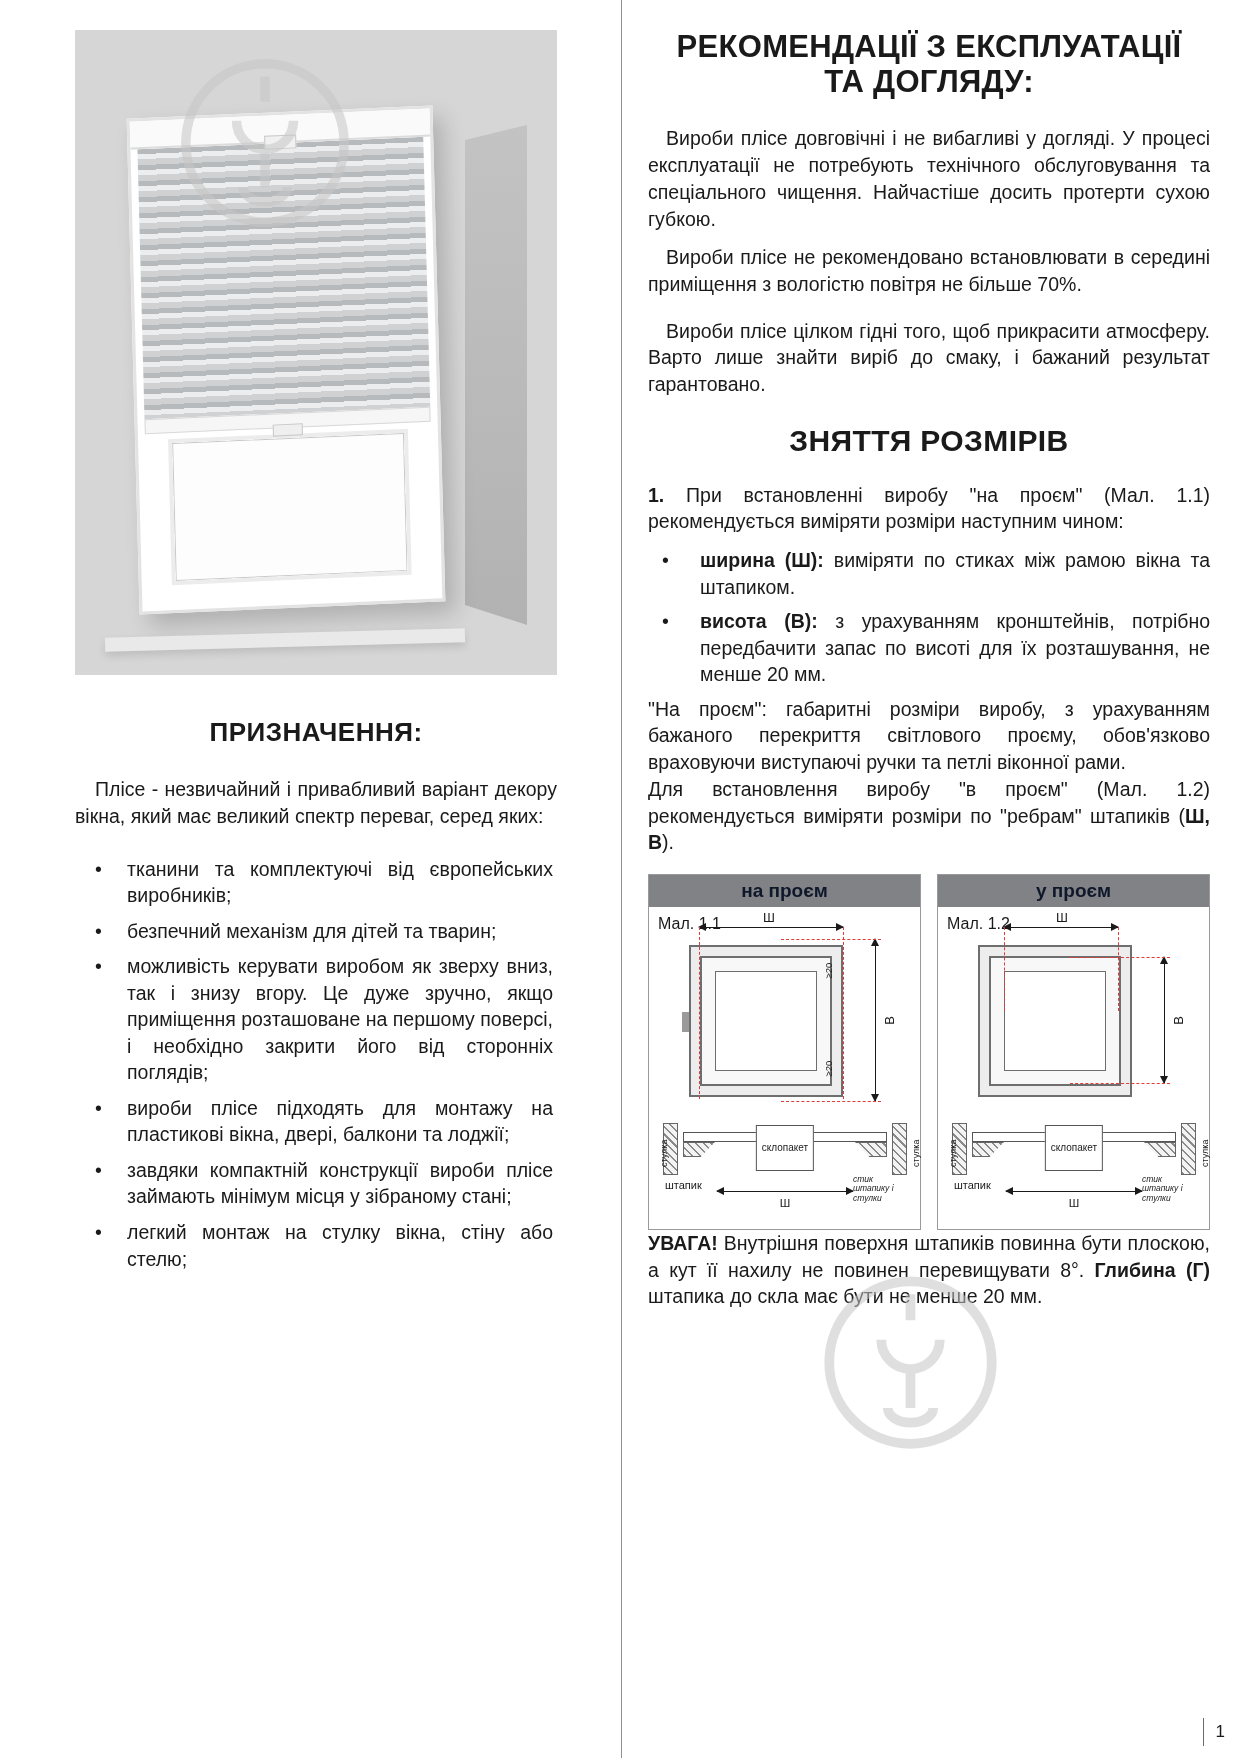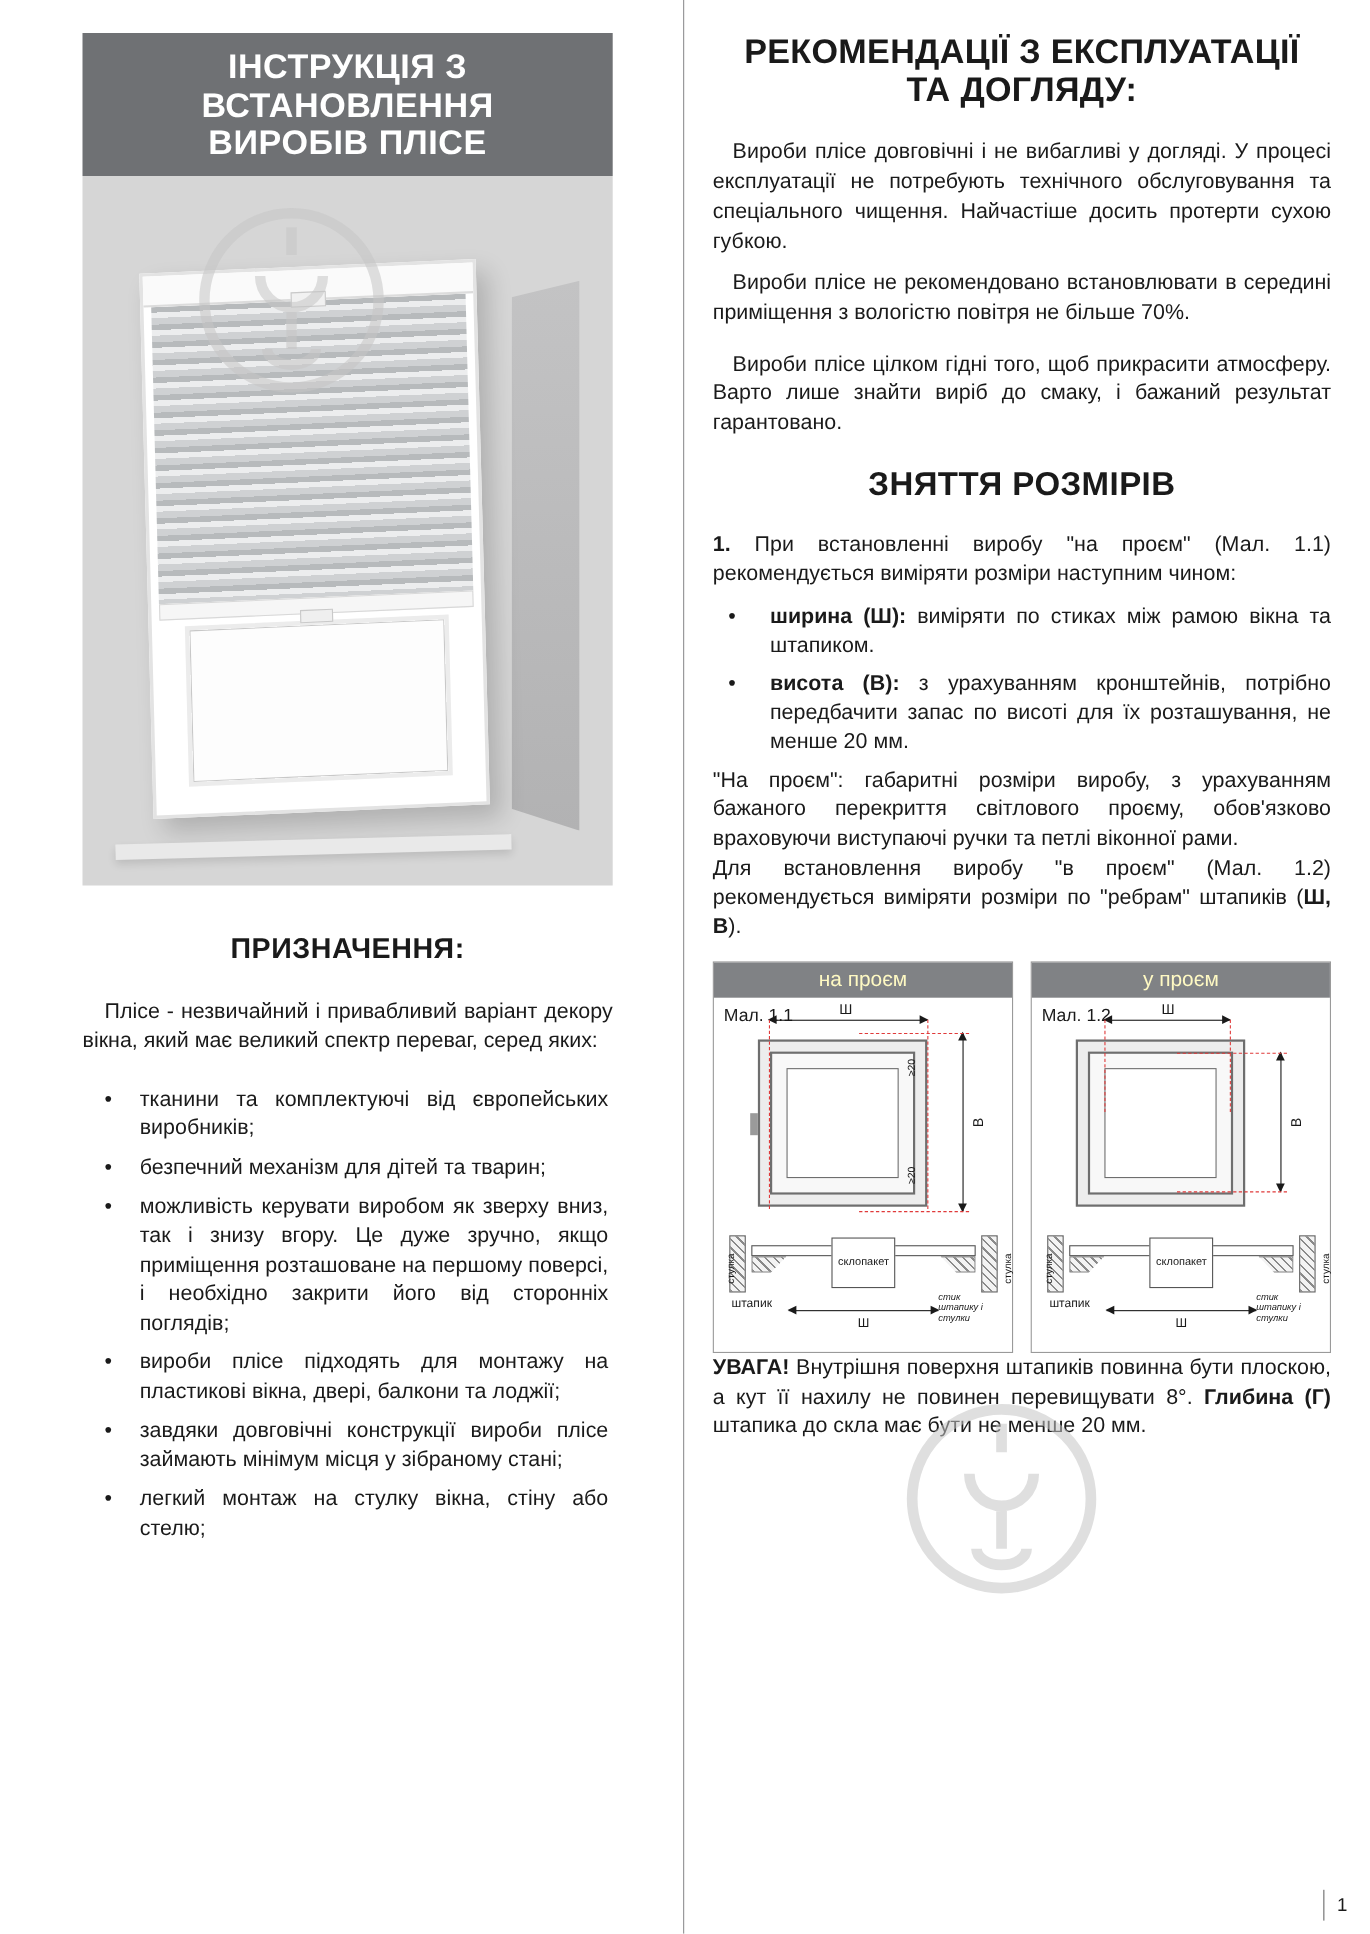--- a/index.html
+++ b/index.html
@@ -55,21 +55,21 @@
   .col-right p.ind { text-indent:18px; }
   .measure-title { text-align:center; font-weight:bold; font-size:30px; margin:26px 0 24px 0; letter-spacing:.4px; }
   ul.mbullets { list-style:none; margin:0 0 6px 0; padding:0; }
   ul.mbullets li { position:relative; padding-left:52px; font-size:19.5px; line-height:1.36;
     text-align:justify; margin-bottom:8px; }
   ul.mbullets li::before { content:"•"; position:absolute; left:14px; top:0; }
 
   
   .diagrams { display:flex; gap:16px; margin-top:18px; position:relative; z-index:1; }
   .diagram { width:272px; border:1px solid #9a9a9a; background:#fff; position:relative; }
-  .d-header { height:32px; background:#808285; color:#fef9c3; font-weight:normal; font-size:19px;
+  .d-header { height:32px; background:#808285; color:#0f172a; font-weight:bold; font-size:19px;
     display:flex; align-items:center; justify-content:center; }
   .d-body { position:relative; height:322px; }
   .d-caption { position:absolute; left:9px; top:8px; font-size:16px; }
   .d-canvas { position:absolute; left:10px; top:0; width:252px; height:212px; }
   .w-frame { position:absolute; left:30px; top:38px; width:150px; height:148px;
     border:2px solid #6e6e6e; background:#ededed; }
   .w-sash { position:absolute; left:9px; top:9px; right:9px; bottom:9px; border:2px solid #6e6e6e; background:#f8f8f8; }
   .w-glass { position:absolute; left:13px; top:13px; right:13px; bottom:13px; border:1px solid #6e6e6e; background:#fff; }
   .w-handle { position:absolute; left:-9px; top:44%; width:7px; height:20px; background:#9a9a9a; }
 
@@ -135,24 +135,20 @@
   .pagenum { position:absolute; right:16px; bottom:12px; border-left:1.5px solid #6a6a6a;
     padding:4px 4px 4px 12px; font-size:17px; }
 </style>
 </head>
 <body>
 
 <div class="divider"></div>
 
 <div class="col-left">
 
-  <div class="header-box">
-    <div>ІНСТРУКЦІЯ З ВСТАНОВЛЕННЯ</div>
-    <div>ВИРОБІВ ПЛІСЕ</div>
-  </div>
 
   <div class="photo">
     <div class="recess-shadow"></div>
     <div class="window">
       <div class="headrail">
         <div class="headrail-handle"></div>
       </div>
       <div class="pleats"></div>
       <div class="bottomrail">
         <div class="bottomrail-handle"></div>
@@ -167,21 +163,21 @@
   </div>
 
   <h2 class="purpose-title">ПРИЗНАЧЕННЯ:</h2>
   <p class="intro">Плісе - незвичайний і привабливий варіант декору вікна, який має великий спектр переваг, серед яких:</p>
 
   <ul class="bullets">
     <li><span>тканини та комплектуючі від європейських виробників;</span></li>
     <li><span>безпечний механізм для дітей та тварин;</span></li>
     <li><span>можливість керувати виробом як зверху вниз, так і знизу вгору. Це дуже зручно, якщо приміщення розташоване на першому поверсі, і необхідно закрити його від сторонніх поглядів;</span></li>
     <li><span>вироби плісе підходять для монтажу на пластикові вікна, двері, балкони та лоджії;</span></li>
-    <li><span>завдяки довговічні конструкції вироби плісе займають мінімум місця у зібраному стані;</span></li>
+    <li><span>завдяки компактній конструкції вироби плісе займають мінімум місця у зібраному стані;</span></li>
     <li><span>легкий монтаж на стулку вікна, стіну або стелю;</span></li>
   </ul>
 </div>
 
 <div class="col-right">
 
   <h1 class="care-title">
     <div>РЕКОМЕНДАЦІЇ З ЕКСПЛУАТАЦІЇ</div>
     <div>ТА ДОГЛЯДУ:</div>
   </h1>

